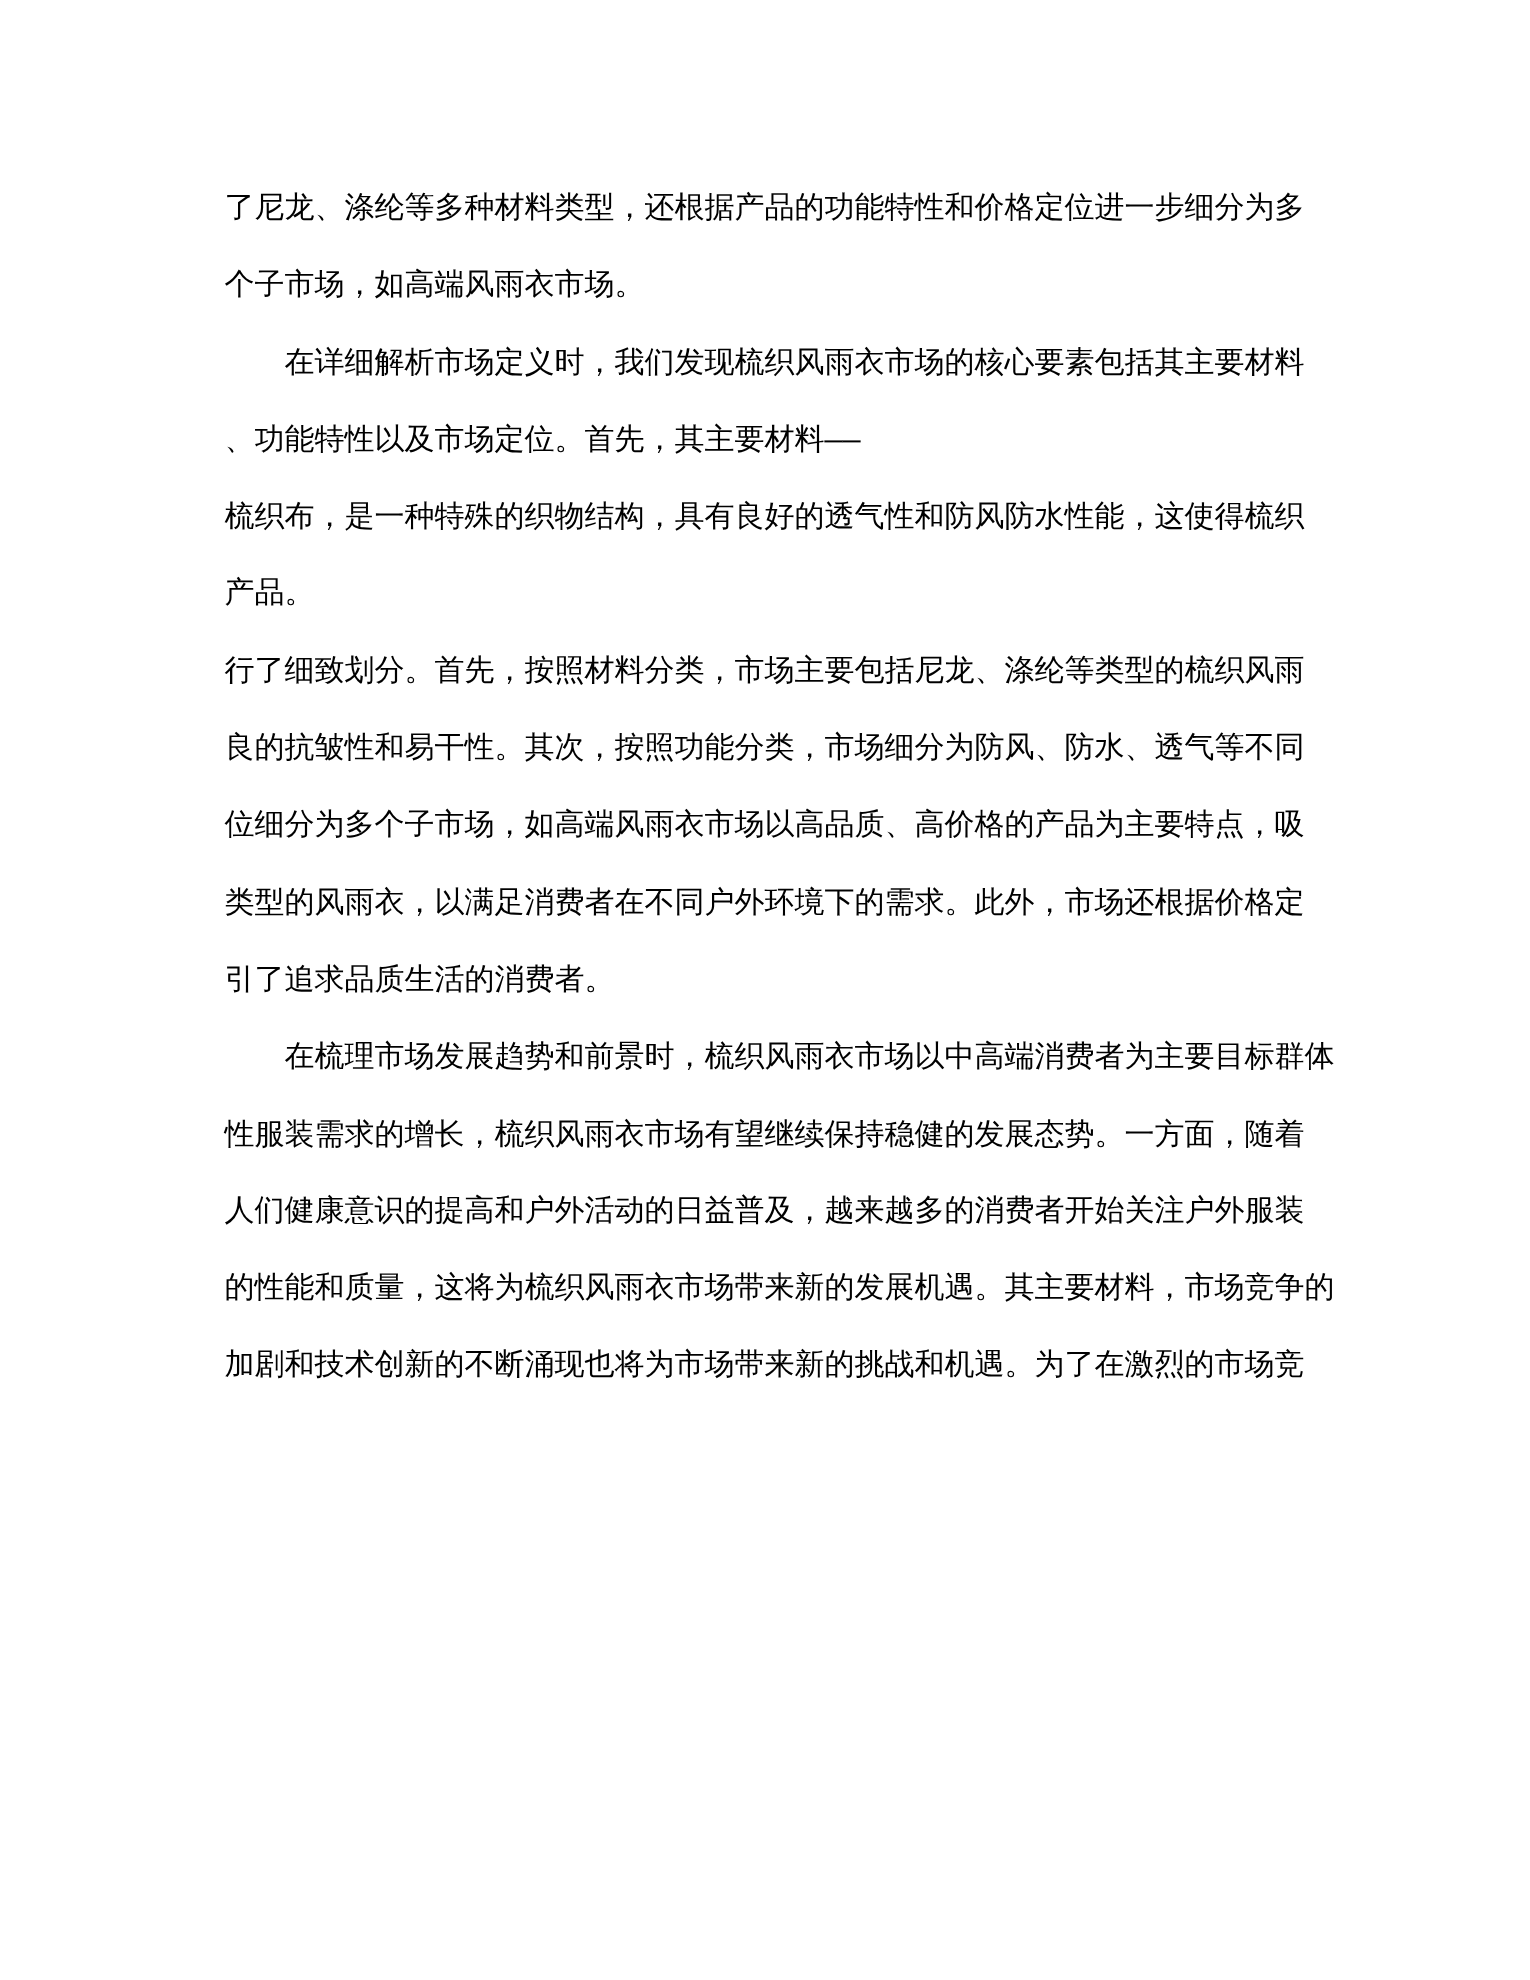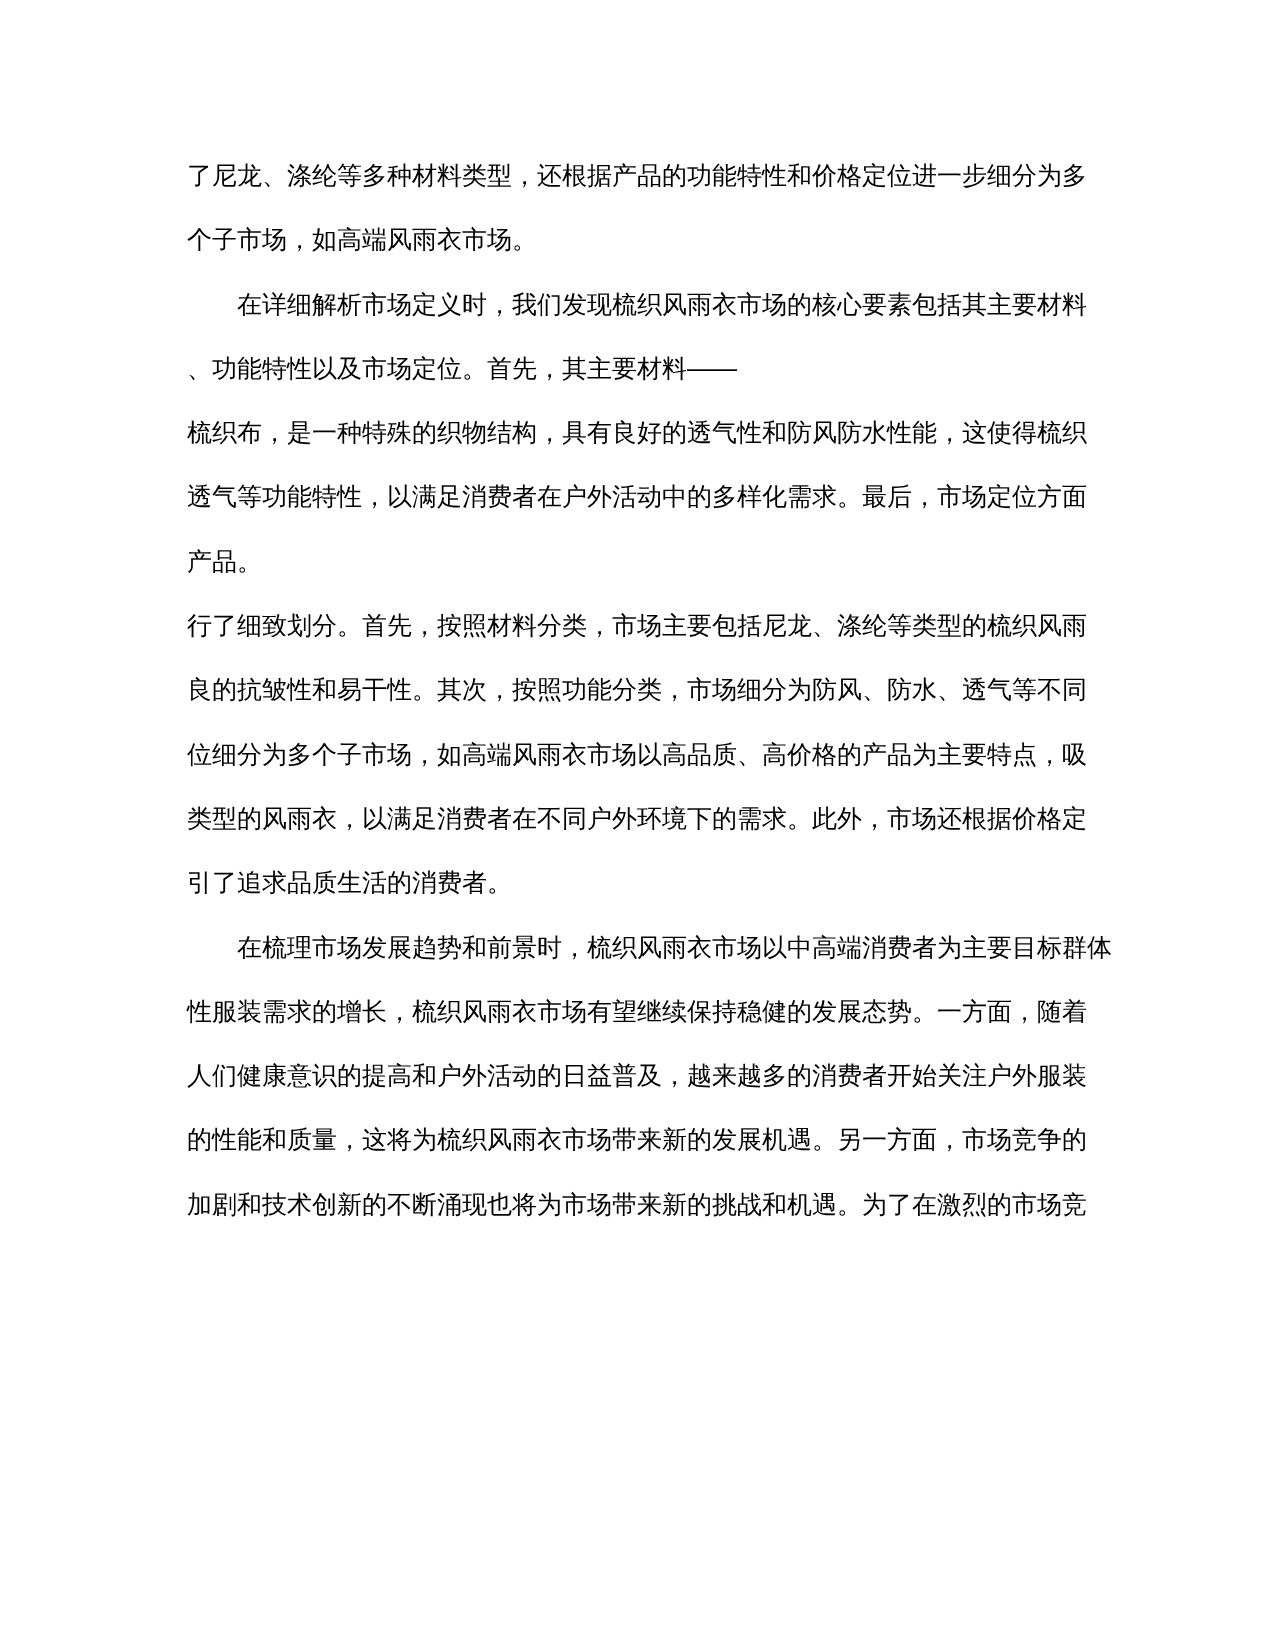--- a/index.html
+++ b/index.html
@@ -18,20 +18,21 @@
   .doc-body {
     position: absolute;
     left: 187px;
     top: 143px;
     width: 902px;
     color: #000000;
   }
   .paragraph {
     margin: 0;
     padding: 0;
+    font-family: Liberation Mono, monospace;
   }
   .line {
     font-size: 25px;
     height: 64.3px;
     line-height: 64.3px;
     white-space: pre;
     letter-spacing: 0;
     color: #000000;
   }
   .first-indent {
@@ -44,31 +45,30 @@
 <main class="page">
   <section class="doc-body" style="color: rgb(0, 0, 0);">
       <div class="paragraph">
         <div class="line">了尼龙、涤纶等多种材料类型，还根据产品的功能特性和价格定位进一步细分为多</div>
         <div class="line">个子市场，如高端风雨衣市场。</div>
       </div>
       <div class="paragraph">
         <div class="line first-indent">在详细解析市场定义时，我们发现梳织风雨衣市场的核心要素包括其主要材料</div>
         <div class="line">、功能特性以及市场定位。首先，其主要材料——</div>
         <div class="line">梳织布，是一种特殊的织物结构，具有良好的透气性和防风防水性能，这使得梳织</div>
-        <div class="line">透气等功能特性，以满足消费者在户外活动中的多样化需求。最后，市场定位方面</div>
         <div class="line">产品。</div>
       </div>
       <div class="paragraph">
         <div class="line">行了细致划分。首先，按照材料分类，市场主要包括尼龙、涤纶等类型的梳织风雨</div>
         <div class="line">良的抗皱性和易干性。其次，按照功能分类，市场细分为防风、防水、透气等不同</div>
         <div class="line">位细分为多个子市场，如高端风雨衣市场以高品质、高价格的产品为主要特点，吸</div>
         <div class="line">类型的风雨衣，以满足消费者在不同户外环境下的需求。此外，市场还根据价格定</div>
         <div class="line">引了追求品质生活的消费者。</div>
       </div>
       <div class="paragraph">
         <div class="line first-indent">在梳理市场发展趋势和前景时，梳织风雨衣市场以中高端消费者为主要目标群体</div>
         <div class="line">性服装需求的增长，梳织风雨衣市场有望继续保持稳健的发展态势。一方面，随着</div>
         <div class="line">人们健康意识的提高和户外活动的日益普及，越来越多的消费者开始关注户外服装</div>
-        <div class="line">的性能和质量，这将为梳织风雨衣市场带来新的发展机遇。另一方面，市场竞争的</div>
+        <div class="line">的性能和质量，这将为梳织风雨衣市场带来新的发展机遇。其主要材料，市场竞争的</div>
         <div class="line">加剧和技术创新的不断涌现也将为市场带来新的挑战和机遇。为了在激烈的市场竞</div>
       </div>
     </section>
 </main>
 
 </body></html>

